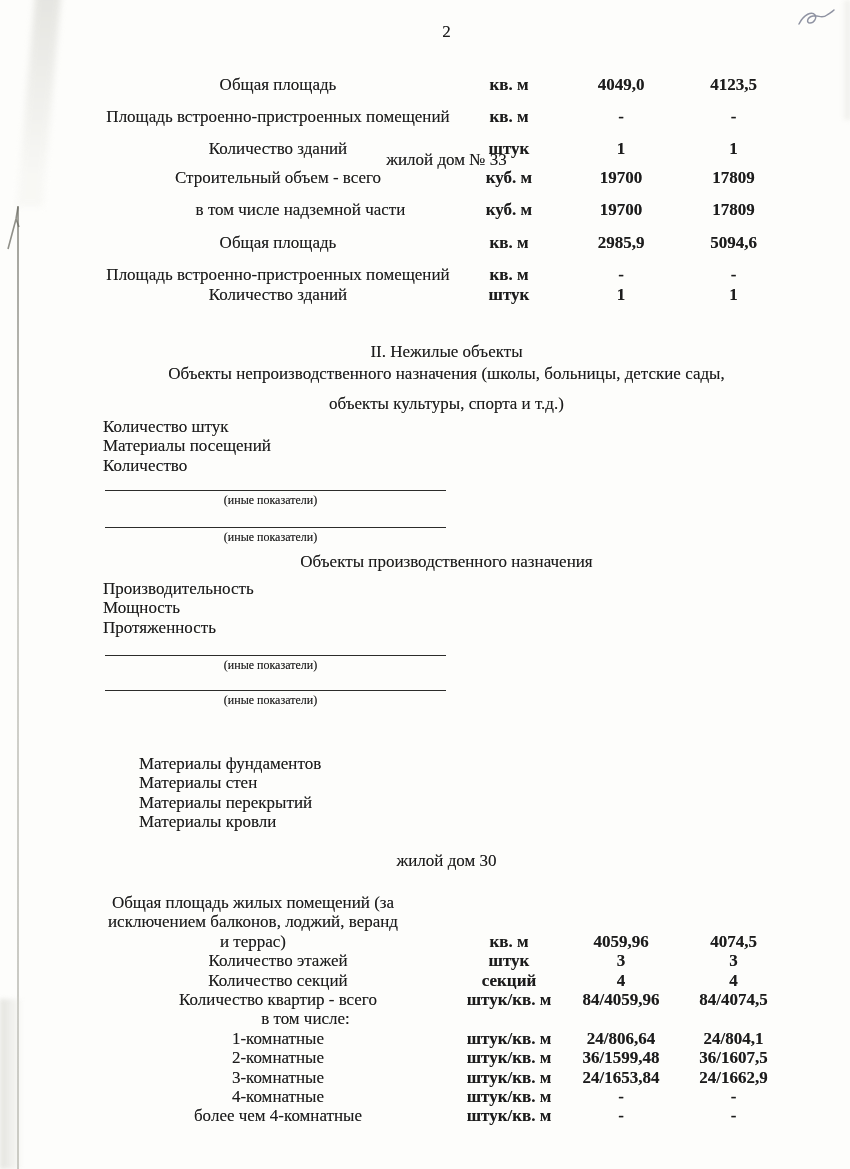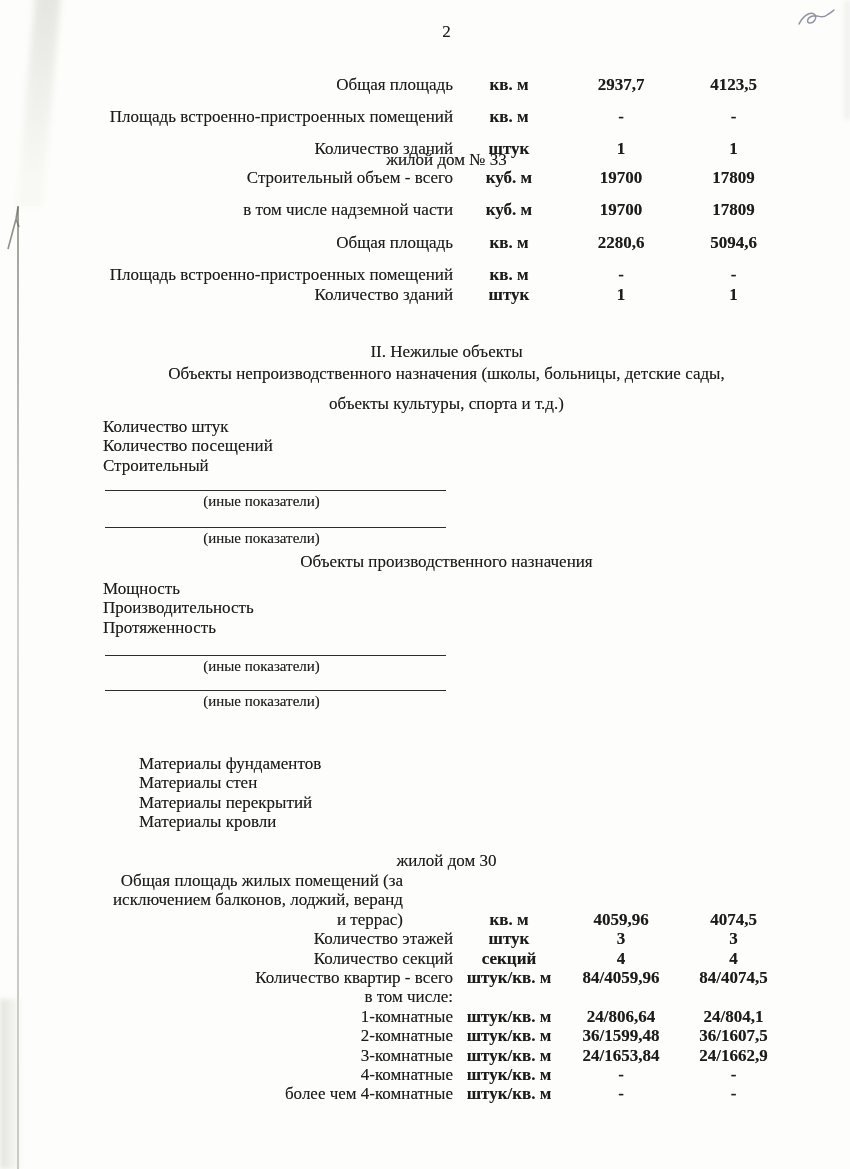--- a/index.html
+++ b/index.html
@@ -17,37 +17,37 @@
   .abs { position:absolute; }
   .content { left:103px; width:687px; }
   .center { text-align:center; }
 
   
   .row {
     display:grid;
     grid-template-columns:350px 112px 112px 113px;
     align-items:end;
   }
-  .row .lbl { text-align:right; }
+  .row .lbl { text-align:center; }
   .row .unit, .row .v1, .row .v2 { text-align:center;font-weight:bold; }
   .indent1 { padding-left:45px; }
   .indent2 { padding-left:55px; }
 
   .h20 { height:20px; } .h32 { height:32px; } .h33 { height:33px; }
 
   .rows-tight .row { height:19.4px; line-height:19.4px; }
   .multiline .lbl { width:300px; line-height:19.4px; }
 
   .sig-line {
     position:absolute; left:105px; width:341px;
     border-bottom:1.6px solid #2c2c2a;
   }
   .sig-caption {
-    position:absolute; left:91px; width:341px;
-    text-align:center; font-size:15px;
+    position:absolute; left:100px; width:341px;
+    text-align:center; font-size:12px;
   }
 
   
   .edge-band-top {
     position:absolute; left:26px; top:-8px; width:26px; height:215px;
     background:linear-gradient(to bottom, #d2d2cc, #f4f4f0 85%);
     transform:skewX(-5deg);
     opacity:0.55; filter:blur(3px);
   }
   .edge-line {
@@ -83,21 +83,21 @@
   <svg class="hand-mark" width="40" height="26" viewBox="0 0 40 26">
     <path d="M3,18 C8,8 16,5 19,9 C21,12 18,17 14,17 C10,17 11,11 17,10 C23,9 26,13 31,9 C34,7 36,6 38,4" stroke="#8f93a2" stroke-width="1.5" fill="none" stroke-linecap="round"></path>
   </svg>
 
   <div class="abs content center" style="top:22px;">2</div>
 
   <div class="abs content" style="top:63px;">
     <div class="row h32">
       <span class="lbl">Общая площадь</span>
       <span class="unit">кв. м</span>
-      <span class="v1">2937,7</span>
+      <span class="v1">4049,0</span>
       <span class="v2">4123,5</span>
     </div>
     <div class="row h32">
       <span class="lbl">Площадь встроенно-пристроенных помещений</span>
       <span class="unit">кв. м</span>
       <span class="v1">-</span>
       <span class="v2">-</span>
     </div>
     <div class="row h32">
       <span class="lbl">Количество зданий</span>
@@ -118,21 +118,21 @@
     </div>
     <div class="row h32">
       <span class="lbl indent1">в том числе надземной части</span>
       <span class="unit">куб. м</span>
       <span class="v1">19700</span>
       <span class="v2">17809</span>
     </div>
     <div class="row h33">
       <span class="lbl">Общая площадь</span>
       <span class="unit">кв. м</span>
-      <span class="v1">2280,6</span>
+      <span class="v1">2985,9</span>
       <span class="v2">5094,6</span>
     </div>
     <div class="row h32">
       <span class="lbl">Площадь встроенно-пристроенных помещений</span>
       <span class="unit">кв. м</span>
       <span class="v1">-</span>
       <span class="v2">-</span>
     </div>
     <div class="row h20">
       <span class="lbl">Количество зданий</span>
@@ -141,53 +141,53 @@
       <span class="v2">1</span>
     </div>
   </div>
 
   <div class="abs content center" style="top:342px;">II. Нежилые объекты</div>
   <div class="abs content center" style="top:364px;">Объекты непроизводственного назначения (школы, больницы, детские сады,</div>
   <div class="abs content center" style="top:394px;font-family:Liberation Serif, serif;">объекты культуры, спорта и т.д.)</div>
 
   <div class="abs content" style="top:417px; line-height:19.4px;">
     <div>Количество штук</div>
-    <div>Количество посещений</div>
-    <div>Строительный</div>
+    <div>Материалы посещений</div>
+    <div>Количество</div>
   </div>
 
   <div class="sig-line" style="top:470px; height:20px;"></div>
   <div class="sig-caption" style="top:493px;">(иные показатели)</div>
   <div class="sig-line" style="top:507px; height:20px;"></div>
   <div class="sig-caption" style="top:530px;">(иные показатели)</div>
 
   <div class="abs content center" style="top:552px;">Объекты производственного назначения</div>
 
   <div class="abs content" style="top:579px; line-height:19.4px;">
+    <div>Производительность</div>
     <div>Мощность</div>
-    <div>Производительность</div>
     <div>Протяженность</div>
   </div>
 
   <div class="sig-line" style="top:635px; height:20px;"></div>
   <div class="sig-caption" style="top:658px;">(иные показатели)</div>
   <div class="sig-line" style="top:670px; height:20px;"></div>
   <div class="sig-caption" style="top:693px;">(иные показатели)</div>
 
   <div class="abs content" style="top:754px; line-height:19.3px;margin-left:36px;">
     <div>Материалы фундаментов</div>
     <div>Материалы стен</div>
     <div>Материалы перекрытий</div>
     <div>Материалы кровли</div>
   </div>
 
   <div class="abs content center" style="top:851px;text-align:center;">жилой дом 30</div>
 
   <div class="abs content rows-tight" style="top:871px;">
-    <div class="row multiline" style="height:58.2px; line-height:19.4px;">
+    <div class="row multiline" style="height:58.2px; line-height:19.4px;margin-top:22px;">
       <span class="lbl">Общая площадь жилых помещений (за исключением балконов, лоджий, веранд и террас)</span>
       <span class="unit">кв. м</span>
       <span class="v1">4059,96</span>
       <span class="v2">4074,5</span>
     </div>
     <div class="row">
       <span class="lbl">Количество этажей</span>
       <span class="unit">штук</span>
       <span class="v1">3</span>
       <span class="v2">3</span>

